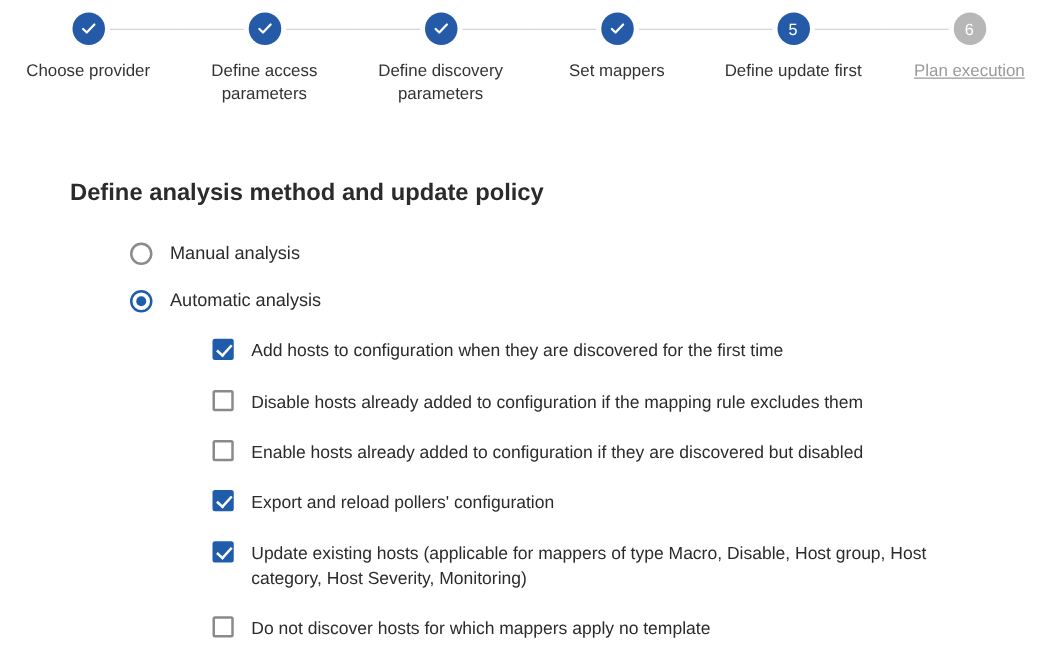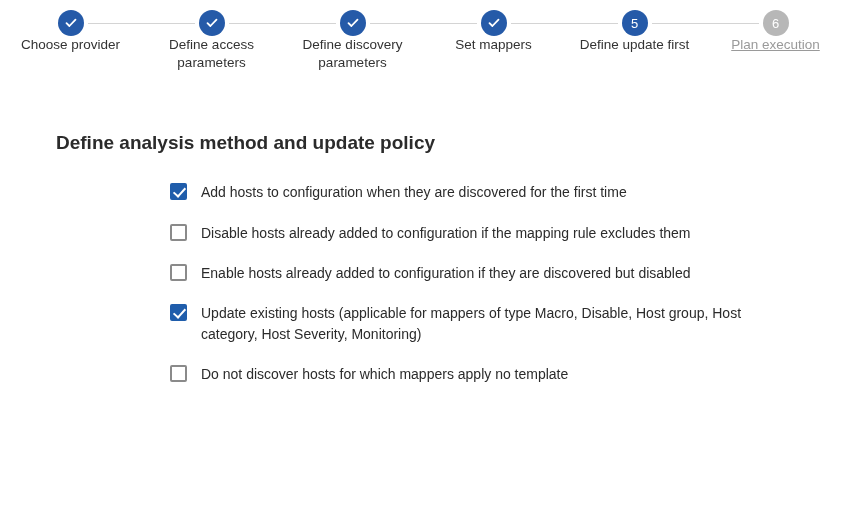--- a/index.html
+++ b/index.html
@@ -45,20 +45,21 @@
     position: relative;
   }
   .step.pending .step-circle {
     background: #b7b7b7;
   }
   .step-check {
     display: block;
     width: 12px; height: 12px;
   }
   .step-label {
+    margin-top: 12px;
     font-size: 13.5px;
     color: #333333;
     text-align: center;
     line-height: 1.35;
     max-width: 140px;
   }
   .step.pending .step-label { color: #9a9a9a; text-decoration: underline; }
 
   
   .step .line-left, .step .line-right {
@@ -210,36 +211,50 @@
         <div class="line-left"></div>
         <div class="step-circle">6</div>
         <div class="step-label">Plan execution</div>
       </div>
     </div>
 </div>
 
 <div class="content">
   <h1 class="page-title">Define analysis method and update policy</h1>
 
+  <div class="radio-group" id="radio-group">
+      <div class="radio-row">
+        <span class="radio"></span>
+        <span class="radio-label">Manual analysis</span>
+      </div>
+      <div class="radio-row">
+        <span class="radio checked"></span>
+        <span class="radio-label">Automatic analysis</span>
+      </div>
+    </div>
 
   <div class="checkbox-list" id="checkbox-list">
       <div class="check-row">
         <span class="checkbox checked"></span>
         <span class="check-label">Add hosts to configuration when they are discovered for the first time</span>
       </div>
       <div class="check-row">
         <span class="checkbox"></span>
         <span class="check-label">Disable hosts already added to configuration if the mapping rule excludes them</span>
       </div>
       <div class="check-row">
         <span class="checkbox"></span>
         <span class="check-label">Enable hosts already added to configuration if they are discovered but disabled</span>
       </div>
       <div class="check-row">
         <span class="checkbox checked"></span>
+        <span class="check-label">Export and reload pollers' configuration</span>
+      </div>
+      <div class="check-row">
+        <span class="checkbox checked"></span>
         <span class="check-label">Update existing hosts (applicable for mappers of type Macro, Disable, Host group, Host category, Host Severity, Monitoring)</span>
       </div>
       <div class="check-row">
         <span class="checkbox"></span>
         <span class="check-label">Do not discover hosts for which mappers apply no template</span>
       </div>
     </div>
 </div>
 
 </body></html>

